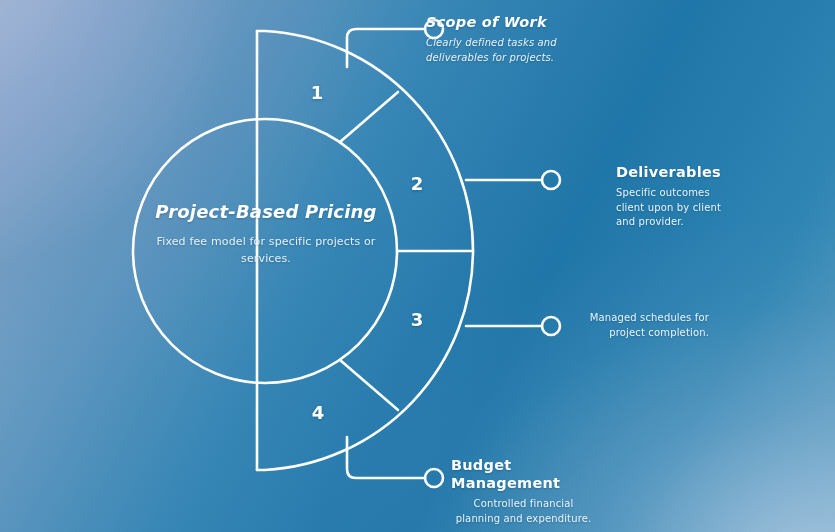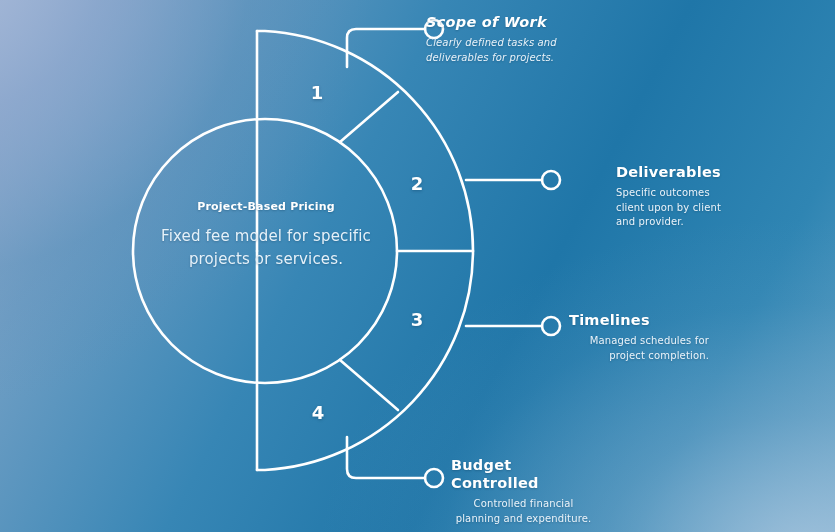--- a/index.html
+++ b/index.html
@@ -46,30 +46,31 @@
   }
   .center-block {
     position: absolute;
     left: 155px;
     top: 200px;
     width: 222px;
     text-align: center;
   }
   .center-title {
     color: #ffffff;
-    font-size: 11px;
+    font-size: 18px;
     font-weight: bold;
     line-height: 1.3;
     letter-spacing: 0.2px;
     margin: 0 0 11px 0;
     text-shadow: 0 1px 2px rgba(10,50,80,0.30);
+    font-style: italic;
   }
   .center-desc {
     color: #e6f1f9;
-    font-size: 15px;
+    font-size: 11px;
     line-height: 1.5;
     letter-spacing: 0.15px;
     margin: 0;
     text-shadow: 0 1px 2px rgba(10,50,80,0.28);
   }
   .seg-num {
     position: absolute;
     color: #ffffff;
     font-size: 18px;
     font-weight: bold;
@@ -128,22 +129,21 @@
     <p class="callout-title">Scope of Work</p>
     <p class="callout-desc" style="width:150px;">Clearly defined tasks and deliverables for projects.</p>
   </div>
 
   <div class="callout" style="left:569px; top:163px; width:175px;margin-left:47px;">
     <p class="callout-title">Deliverables</p>
     <p class="callout-desc" style="width:124px;">Specific outcomes client upon by client and provider.</p>
   </div>
 
   <div class="callout" style="left:569px; top:311px; width:180px;">
-    <p class="callout-title">Timelines</p>
     <p class="callout-desc" style="width:140px;text-align:right;">Managed schedules for project completion.</p>
   </div>
 
   <div class="callout" style="left:451px; top:456px; width:150px;">
-    <p class="callout-title" style="width:105px;">Budget Controlled</p>
+    <p class="callout-title" style="width:105px;">Budget Management</p>
     <p class="callout-desc" style="width:145px;text-align:center;">Controlled financial planning and expenditure.</p>
   </div>
 
 </div>
 
 </body></html>

